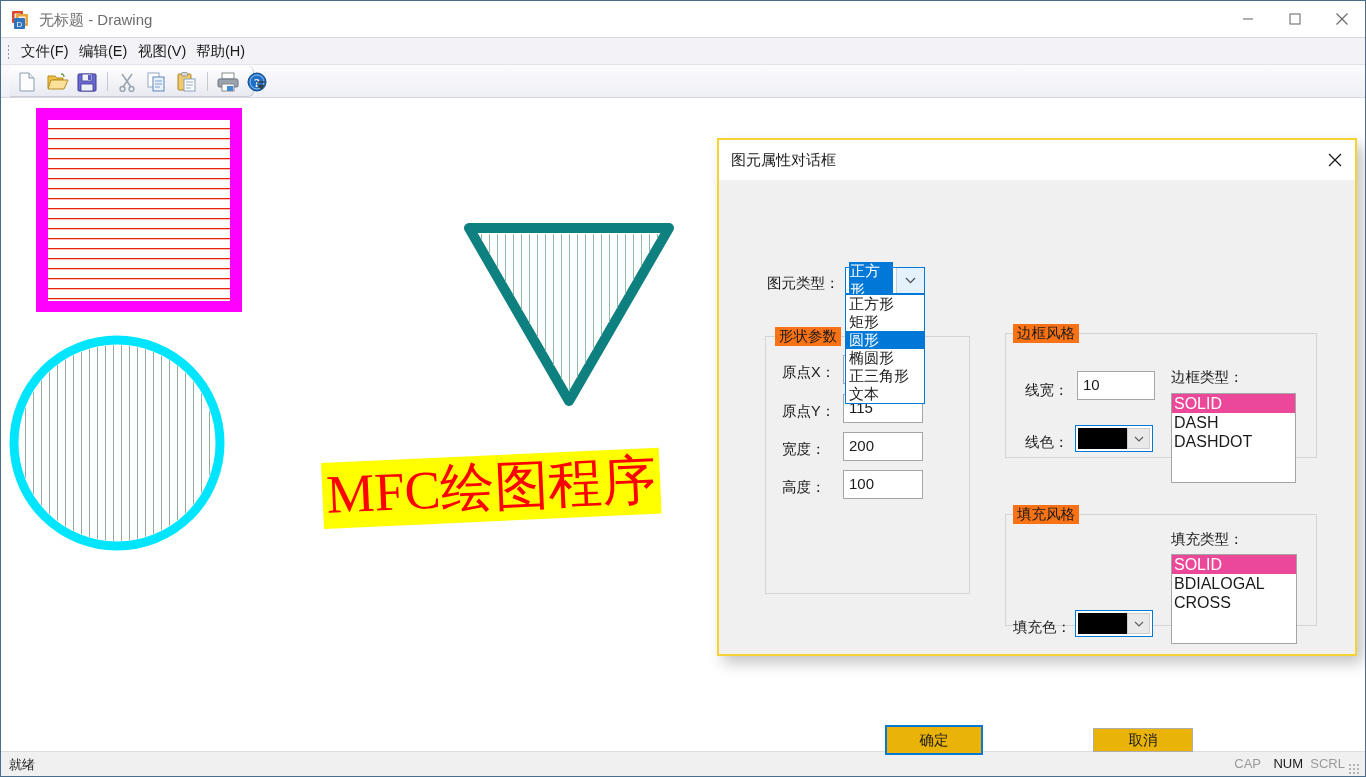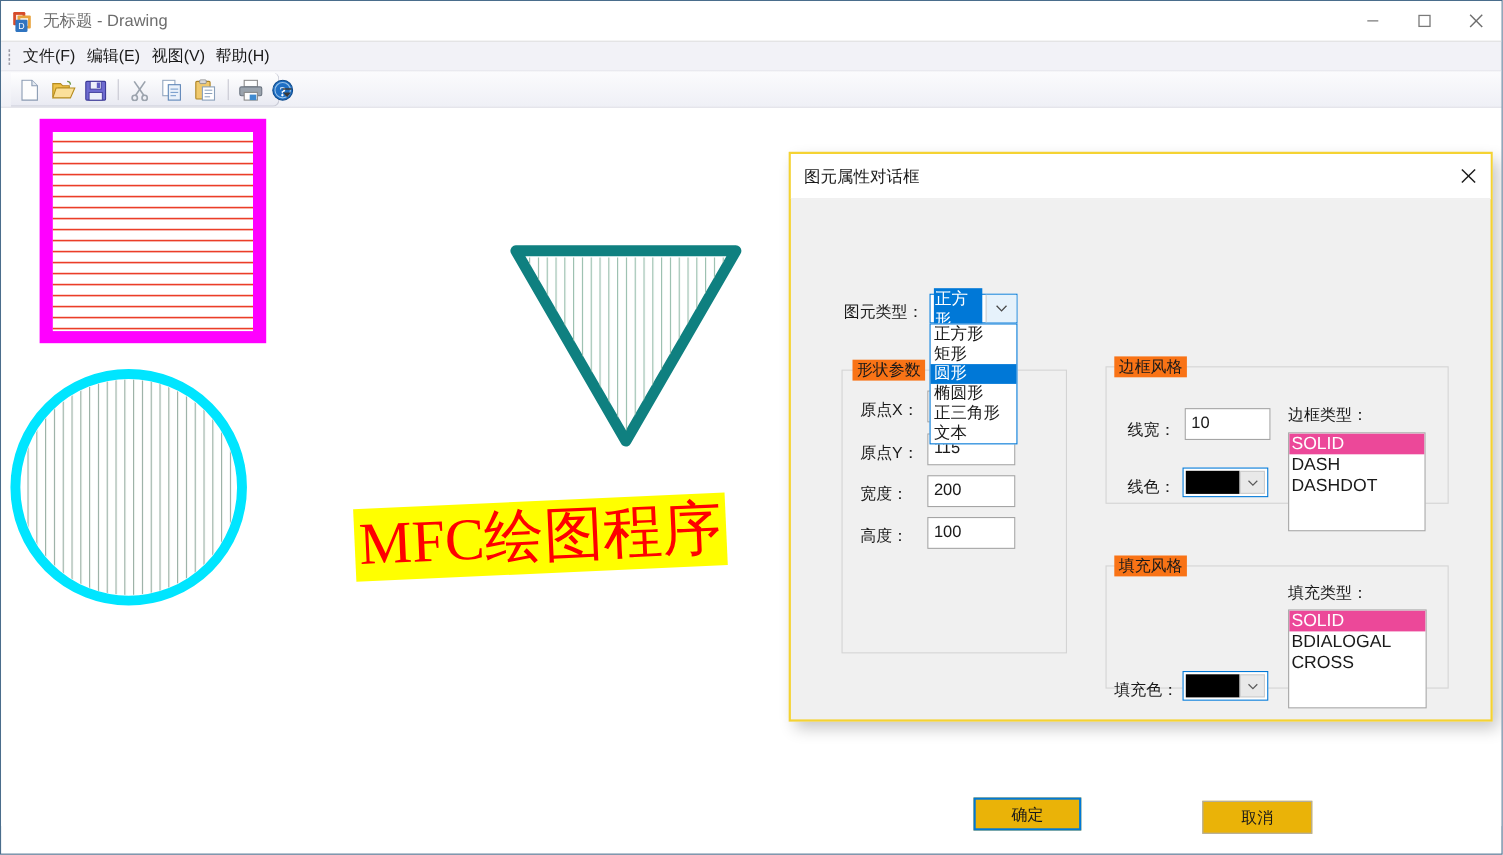--- a/index.html
+++ b/index.html
@@ -266,20 +266,27 @@
 
       <g>
         <polygon points="468,130 668,130 568,303" fill="#ffffff" stroke="#0f8080" stroke-width="10" stroke-linejoin="round"></polygon>
         <polygon points="477,136 659,136 568,294" fill="url(#hatch-v-tri)"></polygon>
       </g>
     </svg>
 
     <div class="art-text" style="left:320px;top:365px;">MFC绘图程序</div>
   </div>
 
+  <div class="statusbar">
+    <div class="status-left">就绪</div>
+    <div class="status-ind" style="right:104px;">CAP</div>
+    <div class="status-ind on" style="right:62px;">NUM</div>
+    <div class="status-ind" style="right:20px;">SCRL</div>
+    <div class="grip"></div>
+  </div>
 
   <div class="dialog">
 
     <div class="dlg-title">
       <div class="dlg-title-text">图元属性对话框</div>
       <div class="dlg-close">
         <svg width="14" height="14" viewBox="0 0 14 14">
             <line x1="1" y1="1" x2="13" y2="13" stroke="#1a1a1a" stroke-width="1.3"></line>
             <line x1="13" y1="1" x2="1" y2="13" stroke="#1a1a1a" stroke-width="1.3"></line>
           </svg>
@@ -361,17 +368,17 @@
       </div>
 
       <div class="lbl" style="left:452px;top:349px;">填充类型：</div>
       <div class="listbox" style="left:452px;top:373px;width:126px;height:90px;">
         <div class="lb-item sel">SOLID</div>
         <div class="lb-item">BDIALOGAL</div>
         <div class="lb-item">CROSS</div>
       </div>
 
       <div class="dbtn default" style="left:166px;top:544px;width:98px;height:30px;">确定</div>
-      <div class="dbtn" style="left:374px;top:547px;width:100px;height:30px;">取消</div>
+      <div class="dbtn" style="left:374px;top:547px;width:100px;height:24px;">取消</div>
 
     </div>
   </div>
 </div>
 
 </body></html>

